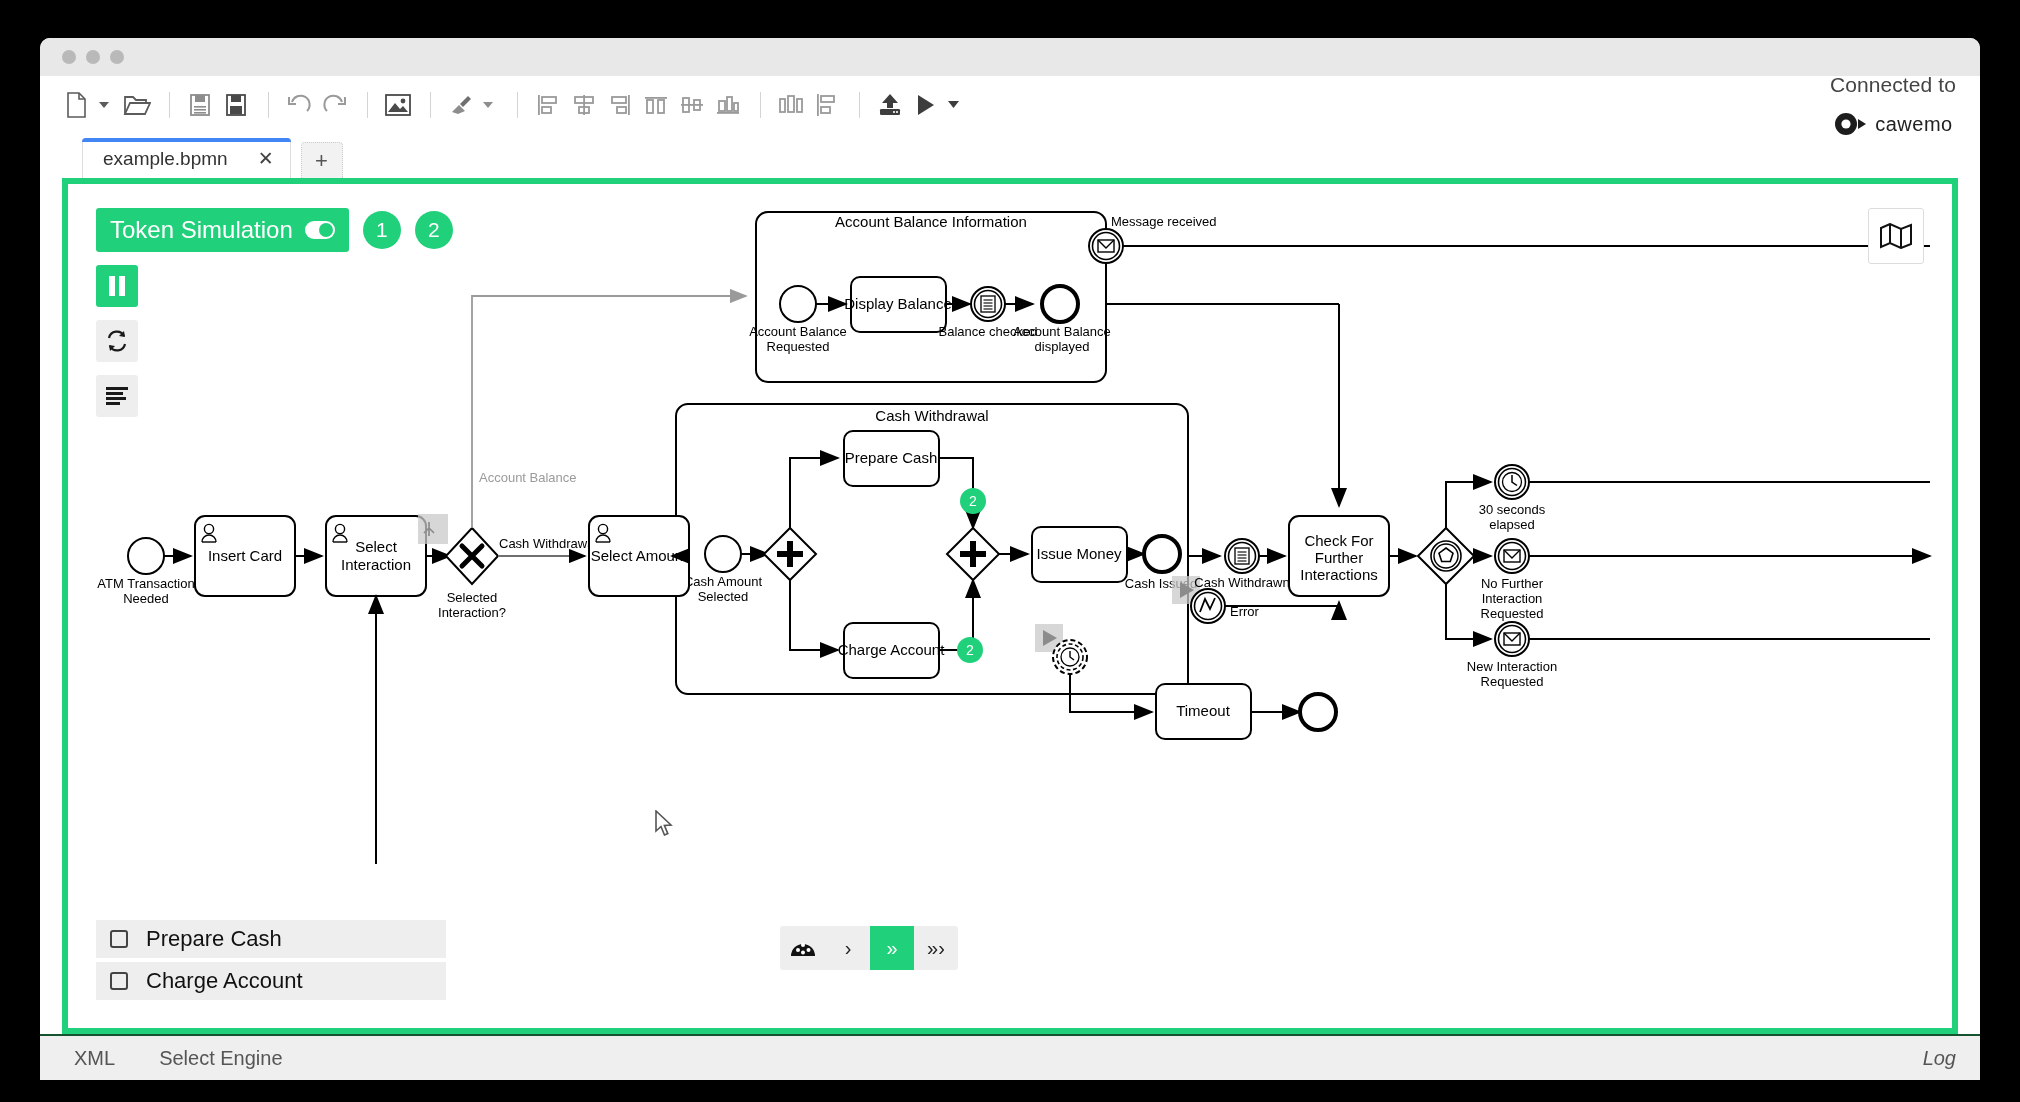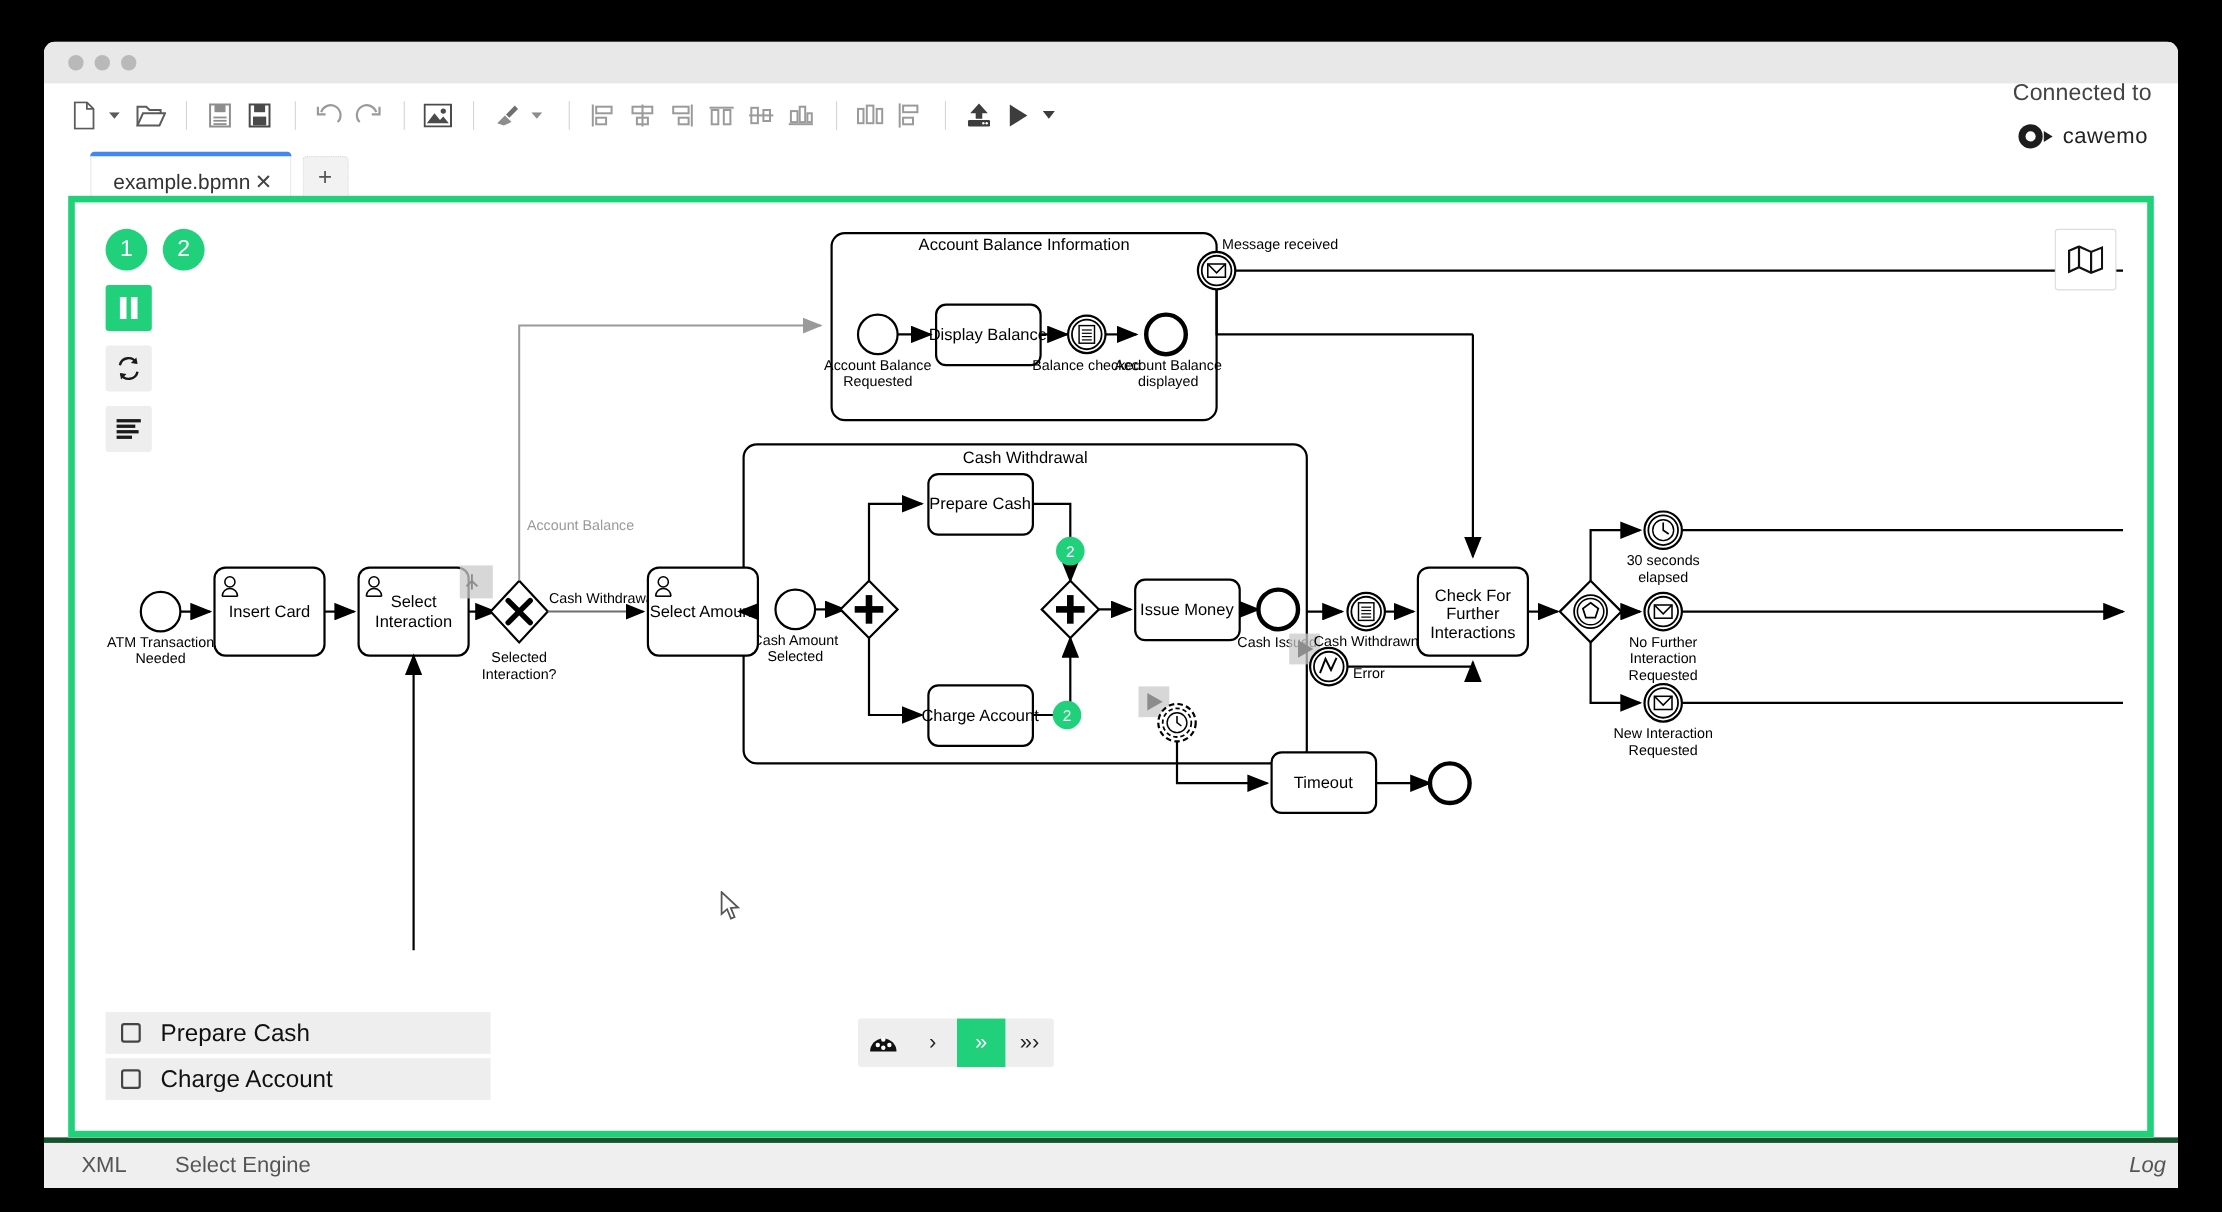--- a/index.html
+++ b/index.html
@@ -110,21 +110,21 @@
   }
   .tab {
     position: relative;
     height: 40px;
     min-width: 160px;
     padding: 0 16px 0 20px;
     background: #ffffff;
     border: 1px solid #dddddd;
     border-bottom: none;
     border-radius: 4px 4px 0 0;
-    display: flex; align-items: flex-end; gap: 4px;
+    display: flex; align-items: center; gap: 30px;
     cursor: pointer;
   }
   .tab.active::before {
     content: "";
     position: absolute;
     left: -1px; right: -1px; top: -1px;
     height: 4px;
     background: #4285f4;
     border-radius: 4px 4px 0 0;
   }
@@ -251,23 +251,23 @@
     border: 2px solid #444444;
     border-radius: 3px;
     flex: 0 0 auto;
   }
   .element-row .lbl { font-size: 22px; color: #111111; }
 
   
   #status-bar {
     height: 46px;
     background: #efefef;
-    border-top: 5px solid #14532d;
+    border-top: 2px solid #14532d;
     display: flex; align-items: center;
-    padding: 0 11px 0 34px;
+    padding: 0 24px 0 34px;
     flex: 0 0 auto;
   }
   .status-item {
     font-size: 20px;
     color: #555555;
     margin-right: 44px;
     cursor: pointer;
   }
   #status-right { margin-left: auto; margin-right: 0; font-style: italic; }
 
@@ -746,20 +746,27 @@
             <rect x="1088" y="500" width="95" height="55" rx="9" fill="#ffffff" stroke="#000000" stroke-width="2"></rect>
             <text class="bpmn-label-lg" x="1135" y="532" text-anchor="middle">Timeout</text>
           </g>
           <line x1="1183" y1="528" x2="1232" y2="528" stroke="#000000" stroke-width="2" marker-end="url(#arrow)"></line>
           <circle cx="1250" cy="528" r="18" fill="#ffffff" stroke="#000000" stroke-width="4"></circle>
 
         </svg>
 
         <div id="sim-panel">
           <div id="sim-toprow">
+            <div id="sim-toggle">
+              <span id="sim-toggle-label">Token Simulation</span>
+              <svg width="30" height="18" viewBox="0 0 30 18">
+                <rect x="0" y="0" width="30" height="18" rx="9" fill="#ffffff"></rect>
+                <circle cx="21" cy="9" r="7" fill="#21d07a"></circle>
+              </svg>
+            </div>
             <div class="token-badge">1</div>
             <div class="token-badge">2</div>
           </div>
 
           <div class="sim-tool active">
             <svg width="20" height="22" viewBox="0 0 20 22">
               <rect x="2" y="1" width="6" height="20" fill="#ffffff"></rect>
               <rect x="12" y="1" width="6" height="20" fill="#ffffff"></rect>
             </svg>
           </div>

